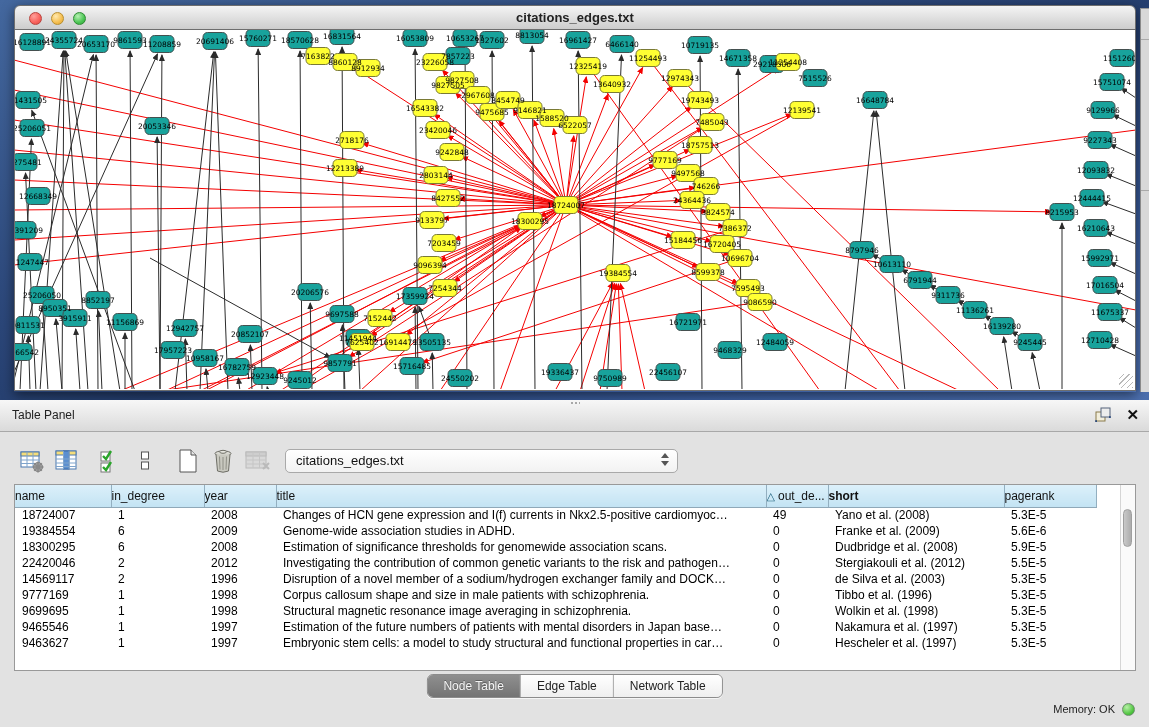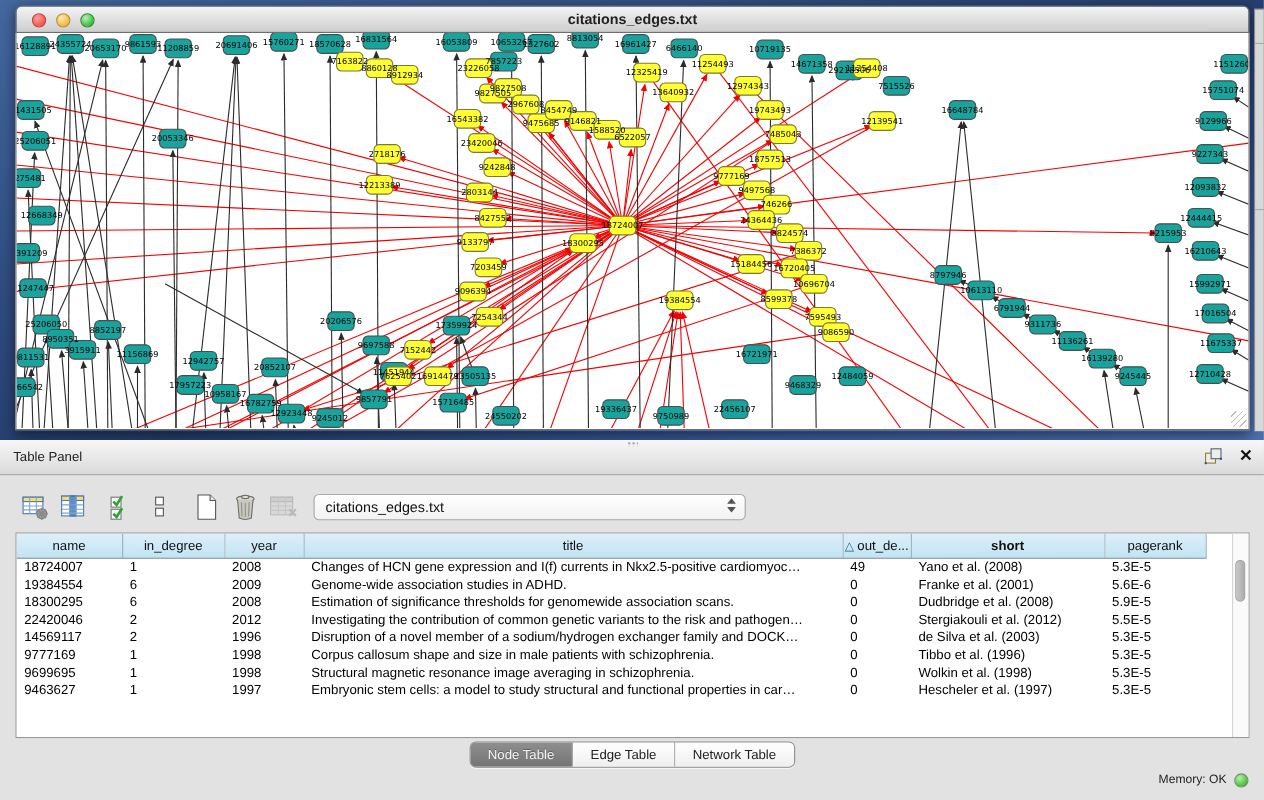--- a/index.html
+++ b/index.html
@@ -47,21 +47,21 @@
   .combo .arrows { position:absolute; right:8px; top:3px; }
   .combo .arrows i { display:block; width:0; height:0; border-left:4px solid transparent; border-right:4px solid transparent; }
   .combo .arrows i.up { border-bottom:5px solid #555; margin-bottom:3px; }
   .combo .arrows i.dn { border-top:5px solid #555; }
 
   .table-frame { position:absolute; left:14px; top:84px; width:1122px; height:187px;
     border:1px solid #999; background:#fff; overflow:hidden; }
   table.node-table { border-collapse:collapse; table-layout:fixed; width:1106px; font-size:12px; }
   table.node-table th { height:22px; background:linear-gradient(#DCF0FA,#C3E3F3);
     border-right:1px solid #93AFC0; border-bottom:1px solid #8FA8B8; font-weight:normal; color:#111;
-    text-align:center; overflow:hidden; white-space:nowrap; }
+    text-align:left; overflow:hidden; white-space:nowrap; }
   table.node-table th.filler { background:#fff; border-right:none; border-bottom:1px solid #fff; }
   table.node-table td { height:16px; padding:0 0 0 7px; white-space:nowrap; overflow:hidden; color:#000; }
   .sort-glyph { color:#1B5E7A; font-size:11px; margin-right:3px; }
   .vscroll { position:absolute; right:0; top:0; bottom:0; width:15px; background:#FAFAFA; border-left:1px solid #D5D5D5; }
   .vthumb { position:absolute; left:2px; top:24px; width:9px; height:38px; border-radius:5px;
     background:linear-gradient(90deg,#C9C9C9,#ADADAD); border:1px solid #9F9F9F; }
 
   .tab-bar { position:absolute; left:50%; top:274px; transform:translateX(-50%); display:flex;
     border:1px solid #8C8C8C; border-radius:6px; overflow:hidden; box-shadow:0 1px 0 rgba(255,255,255,.7); }
   .tab-seg { height:22px; line-height:22px; padding:0 16px; font-size:12px; color:#222;
@@ -610,21 +610,21 @@
               <td>Yano et al. (2008)</td>
               <td>5.3E-5</td>
               <td></td>
             </tr>
             <tr>
               <td>19384554</td>
               <td>6</td>
               <td>2009</td>
               <td>Genome-wide association studies in ADHD.</td>
               <td>0</td>
-              <td>Franke et al. (2001)</td>
+              <td>Franke et al. (2009)</td>
               <td>5.6E-6</td>
               <td></td>
             </tr>
             <tr>
               <td>18300295</td>
               <td>6</td>
               <td>2008</td>
               <td>Estimation of significance thresholds for genomewide association scans.</td>
               <td>0</td>
               <td>Dudbridge et al. (2008)</td>
@@ -665,20 +665,30 @@
               <td>9699695</td>
               <td>1</td>
               <td>1998</td>
               <td>Structural magnetic resonance image averaging in schizophrenia.</td>
               <td>0</td>
               <td>Wolkin et al. (1998)</td>
               <td>5.3E-5</td>
               <td></td>
             </tr>
             <tr>
+              <td>9465546</td>
+              <td>1</td>
+              <td>1997</td>
+              <td>Estimation of the future numbers of patients with mental disorders in Japan base…</td>
+              <td>0</td>
+              <td>Nakamura et al. (1997)</td>
+              <td>5.3E-5</td>
+              <td></td>
+            </tr>
+            <tr>
               <td>9463627</td>
               <td>1</td>
               <td>1997</td>
               <td>Embryonic stem cells: a model to study structural and functional properties in car…</td>
               <td>0</td>
               <td>Hescheler et al. (1997)</td>
               <td>5.3E-5</td>
               <td></td>
             </tr>
           </tbody>

